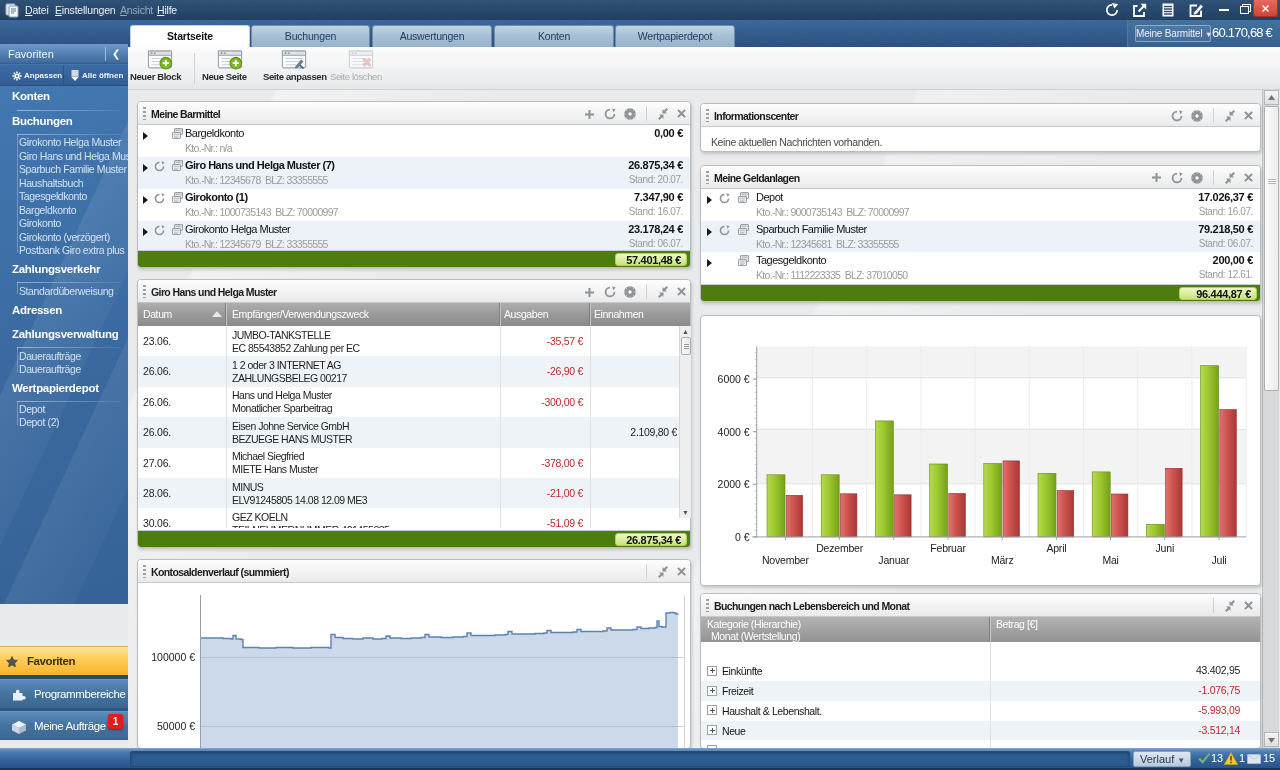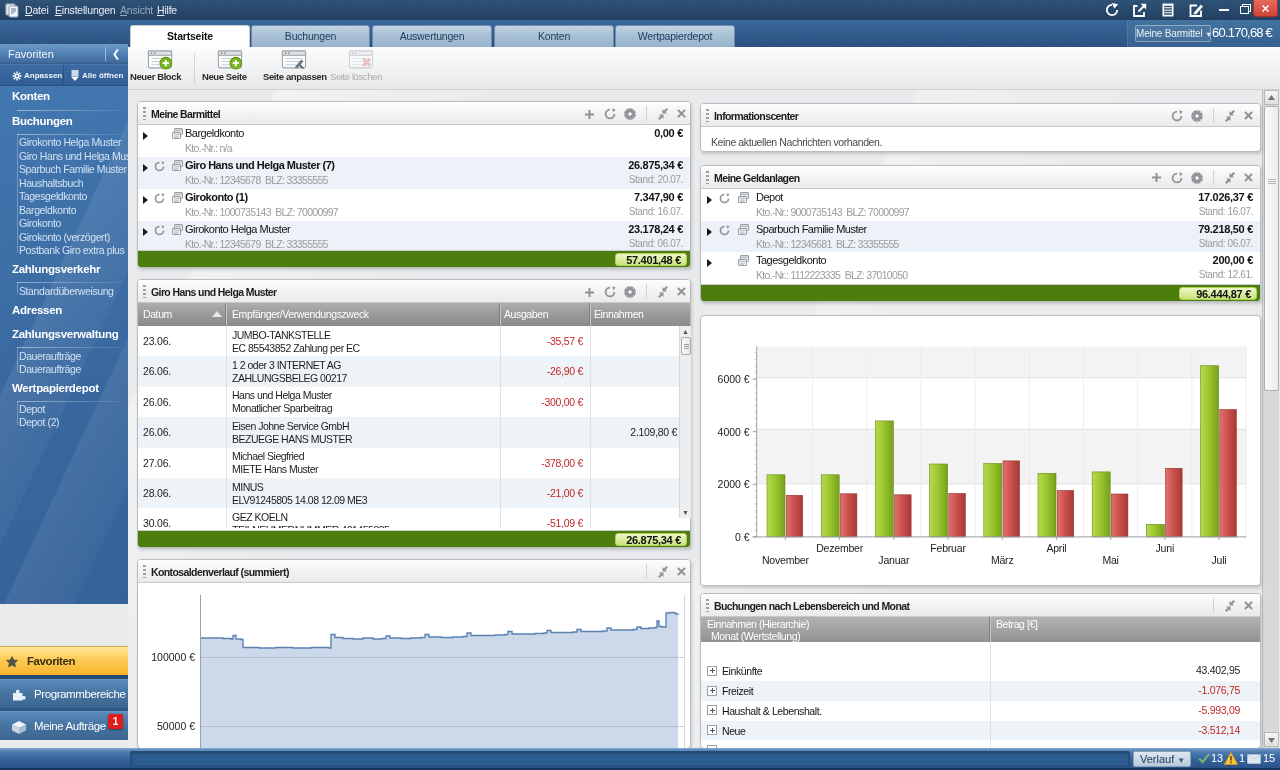--- a/index.html
+++ b/index.html
@@ -711,21 +711,21 @@
         <svg class="gi" style="left:542px;top:6px;" width="11" height="11" viewBox="0 0 11 11">
           <path d="M1.2 2.6 L2.6 1.2 5.5 4.1 8.4 1.2 9.8 2.6 6.9 5.5 9.8 8.4 8.4 9.8 5.5 6.9 2.6 9.8 1.2 8.4 4.1 5.5 Z" fill="#8f9296"></path>
         </svg>
         <svg class="gi" style="left:523px;top:6px;" width="12" height="12" viewBox="0 0 12 12">
           <path d="M10.5 1 L11 1.5 8.5 4 10 5.5 5.5 5.5 5.5 1 7 2.5 9.5 0 Z" transform="scale(1)" fill="#8f9296"></path>
           <path d="M1.5 11 L1 10.5 3.5 8 2 6.5 6.5 6.5 6.5 11 5 9.5 2.5 12 Z" fill="#8f9296"></path>
         </svg>
         <div style="position:absolute;left:512px;top:4px;width:1px;height:15px;background:#d0d3d6"></div>
       </div>
       <div class="thead" style="top:23px;height:25px;background:linear-gradient(180deg,#b2b2b2 0%,#a3a3a3 48%,#939393 100%)">
-        <div style="position:absolute;left:6px;top:1.5px">Einnahmen (Hierarchie)</div>
+        <div style="position:absolute;left:6px;top:1.5px">Kategorie (Hierarchie)</div>
         <div style="position:absolute;left:10px;top:13px">Monat (Wertstellung)</div>
         <div style="position:absolute;left:295px;top:1.5px">Betrag [€]</div>
         <div class="cdiv" style="left:289px"></div>
       </div>
       <div class="trow" style="top:67.8px;height:19.8px;width:559px">
         <div style="position:absolute;left:6px;top:4.5px;width:10px;height:10px;background:#fff;border:1px solid #9aa0a5">
           <div style="position:absolute;left:1.5px;top:3.5px;width:5px;height:1px;background:#555"></div>
           <div style="position:absolute;left:3.5px;top:1.5px;width:1px;height:5px;background:#555"></div>
         </div>
         <div style="position:absolute;left:21px;top:4px;font-size:10.5px;letter-spacing:-0.4px;color:#141414">Einkünfte</div>

